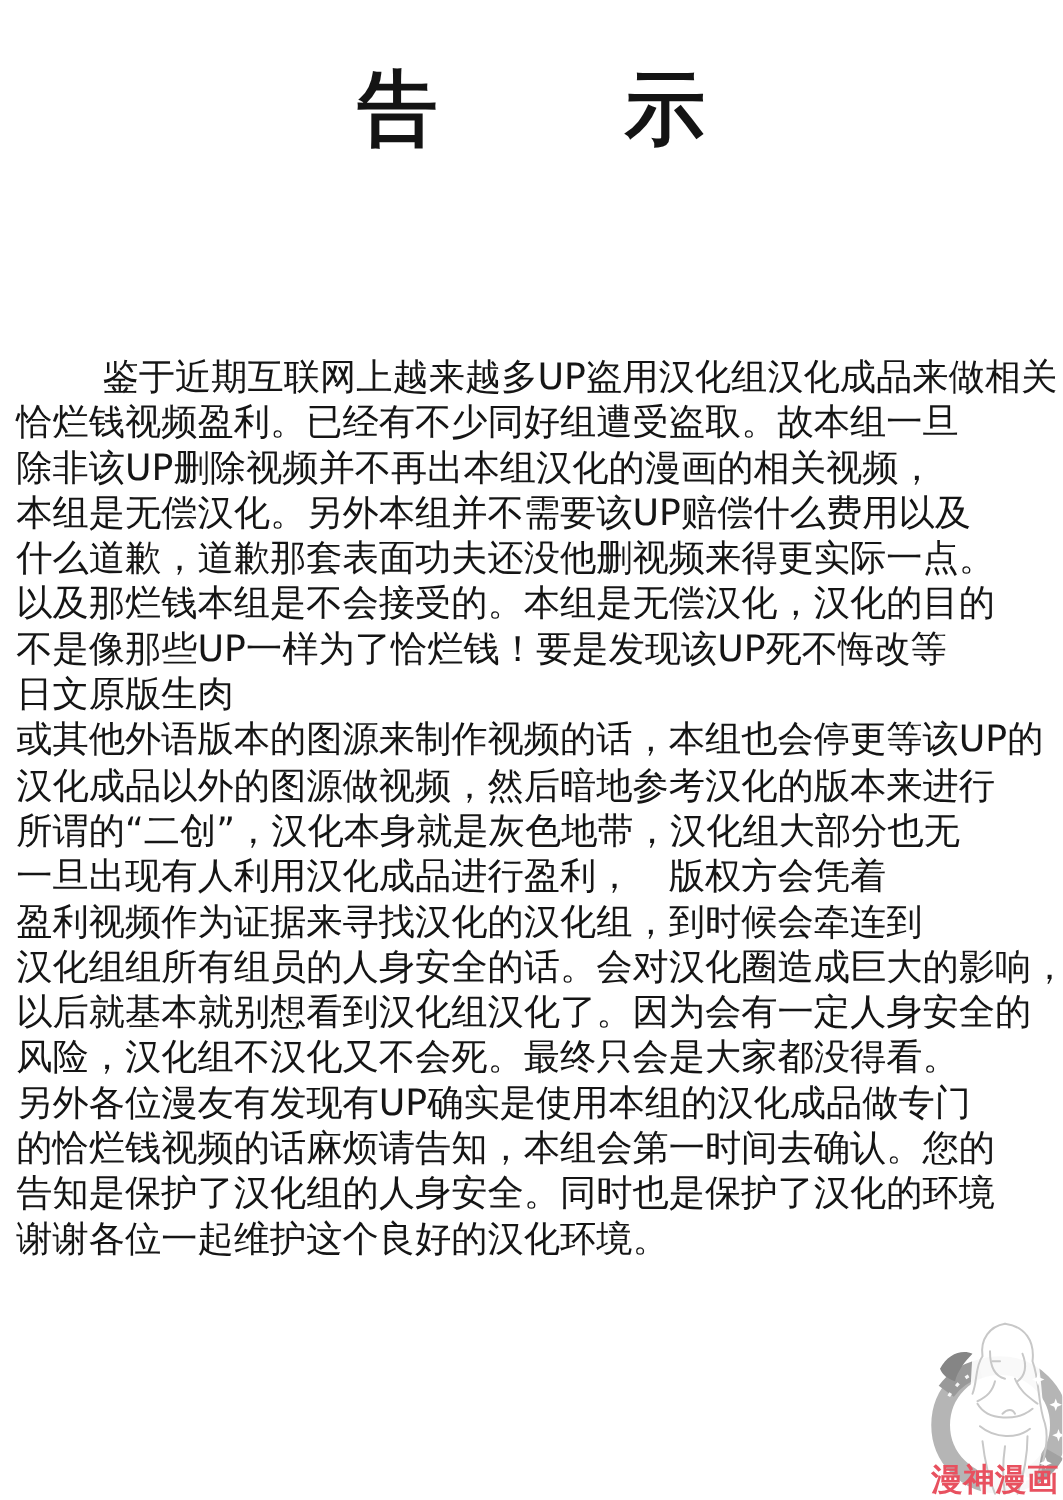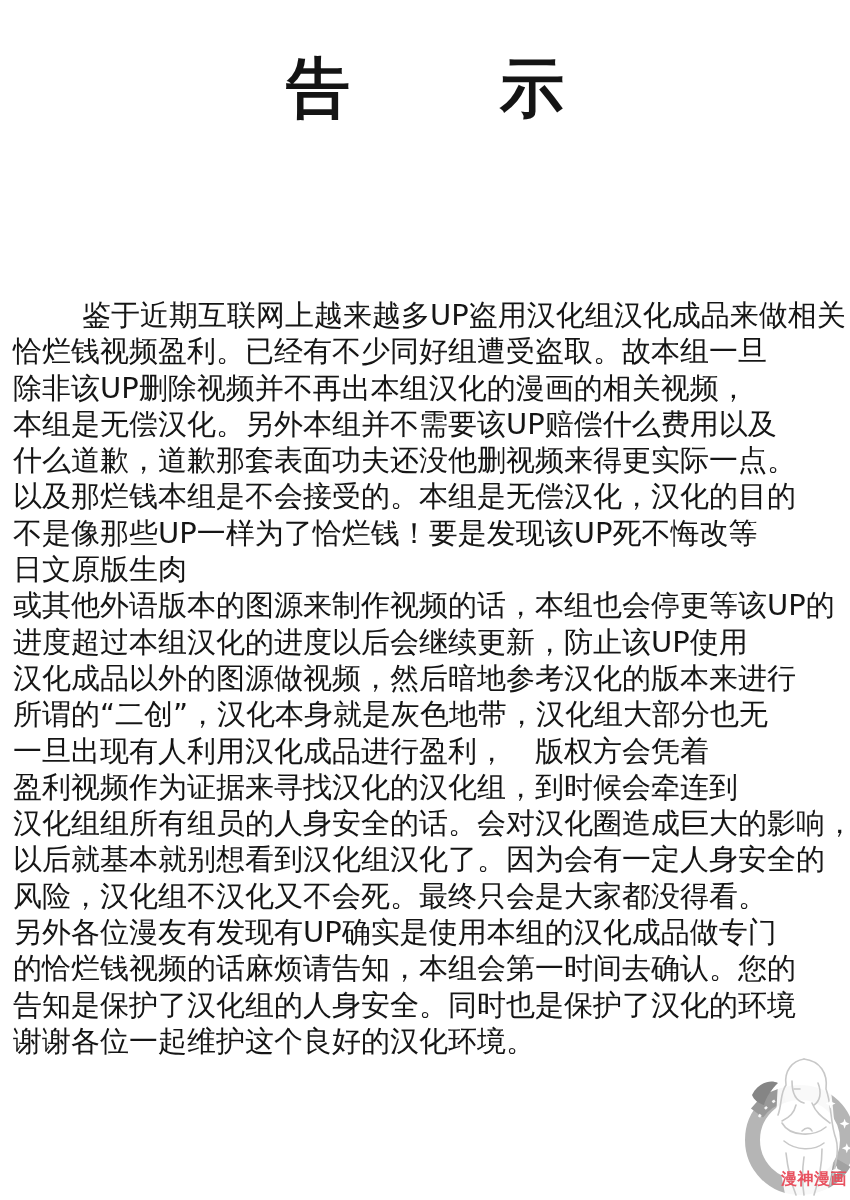--- a/index.html
+++ b/index.html
@@ -33,21 +33,20 @@
   .notice{
     position:absolute;
     top:283px;left:0;
     width:698px;
     padding-left:13px;
     box-sizing:border-box;
     font-size:29px;
     line-height:36.3px;
     color:#151515;
     z-index:2;
-    margin-top:14px;
   }
   .notice-line{
     white-space:nowrap;
     height:36.3px;
   }
   .notice-line:first-child{
     text-indent:69px;
   }
   
   .watermark-logo{
@@ -55,21 +54,21 @@
     top:1053px;
     left:734px;
     width:132px;
     height:150px;
     z-index:1;
   }
   .watermark-label{
     position:absolute;
     top:1169px;
     right:3px;
-    font-size:16px;
+    font-size:25px;
     font-weight:600;
     color:#e8515f;
     letter-spacing:0.5px;
     z-index:3;
     line-height:1.2;
   }
 </style>
 </head>
 <body>
 
@@ -122,21 +121,20 @@
   <div class="notice">
     <div class="notice-line">鉴于近期互联网上越来越多UP盗用汉化组汉化成品来做相关</div>
     <div class="notice-line">恰烂钱视频盈利。已经有不少同好组遭受盗取。故本组一旦</div>
     <div class="notice-line">除非该UP删除视频并不再出本组汉化的漫画的相关视频，</div>
     <div class="notice-line">本组是无偿汉化。另外本组并不需要该UP赔偿什么费用以及</div>
     <div class="notice-line">什么道歉，道歉那套表面功夫还没他删视频来得更实际一点。</div>
     <div class="notice-line">以及那烂钱本组是不会接受的。本组是无偿汉化，汉化的目的</div>
     <div class="notice-line">不是像那些UP一样为了恰烂钱！要是发现该UP死不悔改等</div>
     <div class="notice-line">日文原版生肉</div>
     <div class="notice-line">或其他外语版本的图源来制作视频的话，本组也会停更等该UP的</div>
-    <div class="notice-line">进度超过本组汉化的进度以后会继续更新，防止该UP使用</div>
     <div class="notice-line">汉化成品以外的图源做视频，然后暗地参考汉化的版本来进行</div>
     <div class="notice-line">所谓的“二创”，汉化本身就是灰色地带，汉化组大部分也无</div>
     <div class="notice-line">一旦出现有人利用汉化成品进行盈利，　版权方会凭着</div>
     <div class="notice-line">盈利视频作为证据来寻找汉化的汉化组，到时候会牵连到</div>
     <div class="notice-line">汉化组组所有组员的人身安全的话。会对汉化圈造成巨大的影响，</div>
     <div class="notice-line">以后就基本就别想看到汉化组汉化了。因为会有一定人身安全的</div>
     <div class="notice-line">风险，汉化组不汉化又不会死。最终只会是大家都没得看。</div>
     <div class="notice-line">另外各位漫友有发现有UP确实是使用本组的汉化成品做专门</div>
     <div class="notice-line">的恰烂钱视频的话麻烦请告知，本组会第一时间去确认。您的</div>
     <div class="notice-line">告知是保护了汉化组的人身安全。同时也是保护了汉化的环境</div>

